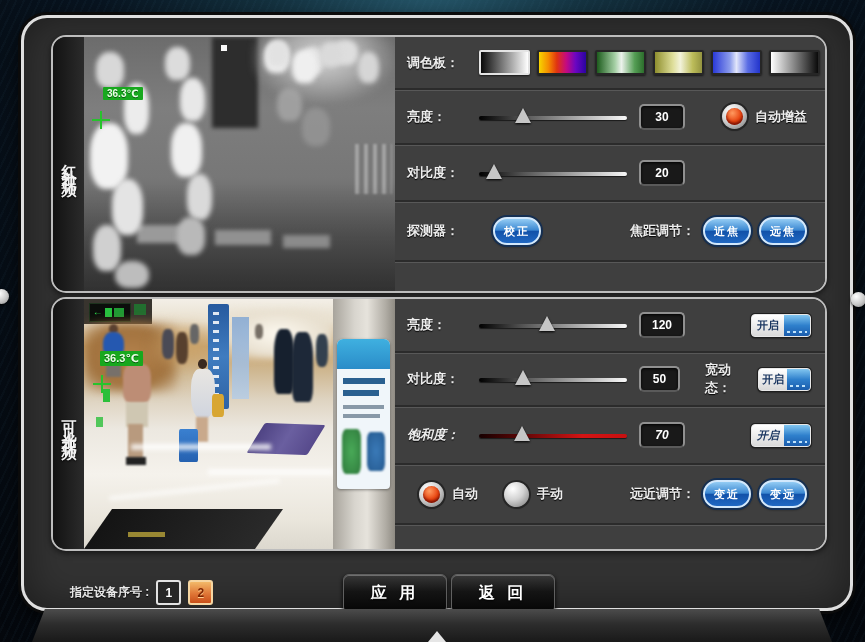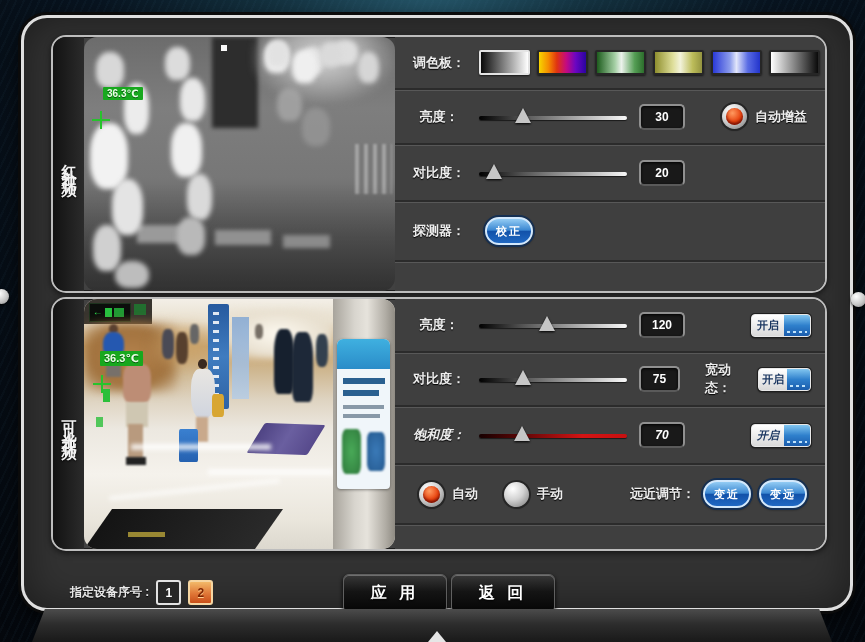--- a/index.html
+++ b/index.html
@@ -23,26 +23,26 @@
   .knob.right{left:851px;top:292px;}
   
   .panel{position:absolute;left:27px;width:772px;display:flex;border:2px solid #bdbdbd;border-radius:15px;
     background:#414141;box-shadow:0 2px 6px rgba(0,0,0,.6), inset 0 0 0 1px #1d1d1d;overflow:hidden;}
   .panel.ir{top:17px;height:254px;}
   .panel.vis{top:279px;height:250px;}
   .vtitle{width:31px;flex:0 0 31px;background:linear-gradient(90deg,#121212,#2b2b2b);
     display:flex;align-items:center;justify-content:center;}
   .vtitle span{writing-mode:vertical-rl;text-orientation:upright;color:#f2f2f2;font-size:15px;font-weight:bold;
     letter-spacing:6px;text-shadow:0 1px 2px #000;}
-  .video{position:relative;width:311px;flex:0 0 311px;overflow:hidden;border-radius:13px;}
+  .video{position:relative;width:311px;flex:0 0 311px;overflow:hidden;}
   .controls{flex:1;display:flex;flex-direction:column;background:#3f3f3f;}
   .row{display:flex;align-items:center;padding-left:12px;position:relative;}
   .row + .row, .filler{border-top:2px solid #2b2b2b;box-shadow:inset 0 1px 0 #585858;}
   .filler{flex:1;}
-  .lbl{width:64px;text-align:center;color:#ededed;font-size:13px;font-weight:bold;text-shadow:0 1px 1px #000;flex:0 0 64px;}
+  .lbl{width:64px;text-align:left;color:#ededed;font-size:13px;font-weight:bold;text-shadow:0 1px 1px #000;flex:0 0 64px;}
   .rgroup{margin-left:auto;display:flex;align-items:center;gap:8px;padding-right:18px;padding-left:25px;}
   .rlbl{color:#ededed;font-size:13px;font-weight:bold;text-shadow:0 1px 1px #000;}
   
   .swatches{display:flex;gap:7px;margin-left:8px;}
   .sw{width:47px;height:21px;border:2px solid #262626;border-radius:2px;box-shadow:0 1px 2px rgba(0,0,0,.6);}
   .sw.sel{border-color:#e4e4e4;}
   .pal-gray{background:linear-gradient(90deg,#0a0a0a,#ffffff);}
   .pal-iron{background:linear-gradient(90deg,#f7d400 0%,#f58c00 20%,#e03410 38%,#c40a80 58%,#6a06c2 78%,#2a04a0 100%);}
   .pal-green{background:linear-gradient(90deg,#1d5c1d,#a4cfa4 38%,#ecf2ec 52%,#559e55 80%,#2c6e2c);}
   .pal-yellow{background:linear-gradient(90deg,#8f8f2e,#dede9a 38%,#f2f2da 54%,#bcbc5a 80%,#949440);}
@@ -185,21 +185,26 @@
           <span class="lbl">对比度：</span>
           <div class="slider">
             <div class="track"></div>
             <div class="thumb" style="left: 10%;"></div>
           </div>
           <div class="valbox">20</div>
         </div>
 
         <div class="row" style="flex:0 0 58px;">
           <span class="lbl">探测器：</span>
-          <div class="bbtn" style="margin-left:14px;">校正</div>
+          <div class="bbtn" style="margin-left:22px;">校正</div>
+          <div class="rgroup">
+            <span class="rlbl">焦距调节：</span>
+            <div class="bbtn">近焦</div>
+            <div class="bbtn">远焦</div>
+          </div>
         </div>
         <div class="filler"></div>
       </div>
     </section>
 
     <section class="panel vis">
       <div class="vtitle">
         <span>可见光视频</span>
       </div>
 
@@ -280,21 +285,21 @@
             </div>
           </div>
         </div>
 
         <div class="row" style="flex:0 0 52px;">
           <span class="lbl">对比度：</span>
           <div class="slider">
             <div class="track"></div>
             <div class="thumb" style="left: 30%;"></div>
           </div>
-          <div class="valbox">75</div>
+          <div class="valbox">50</div>
           <div class="rgroup" style="padding-right:14px;">
             <span class="rlbl">宽动态：</span>
             <div class="toggle">
               <div class="txt">开启</div>
               <div class="tknob"></div>
             </div>
           </div>
         </div>
 
         <div class="row" style="flex:0 0 56px;font-style:italic;">

